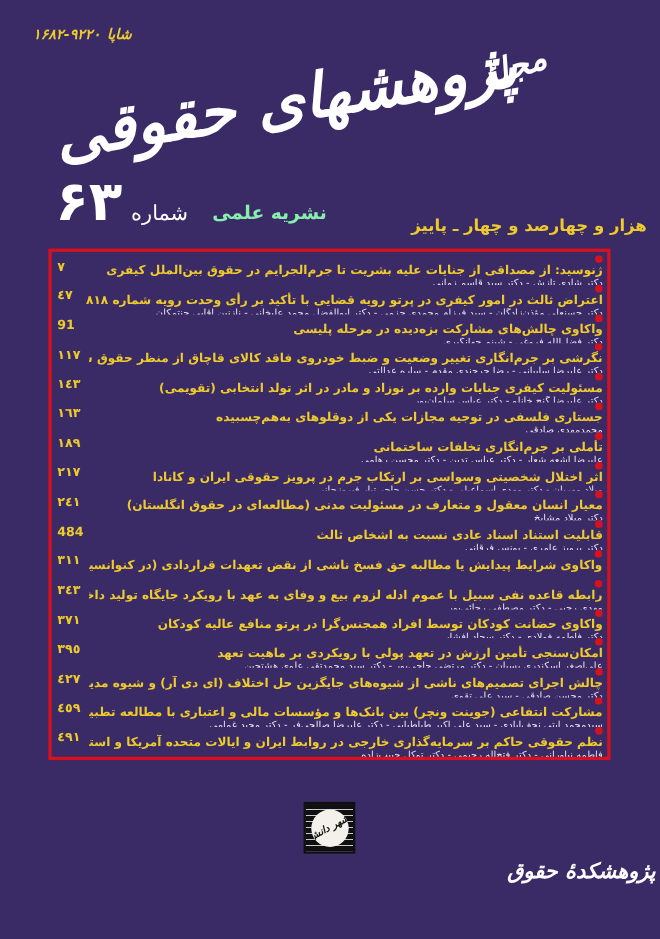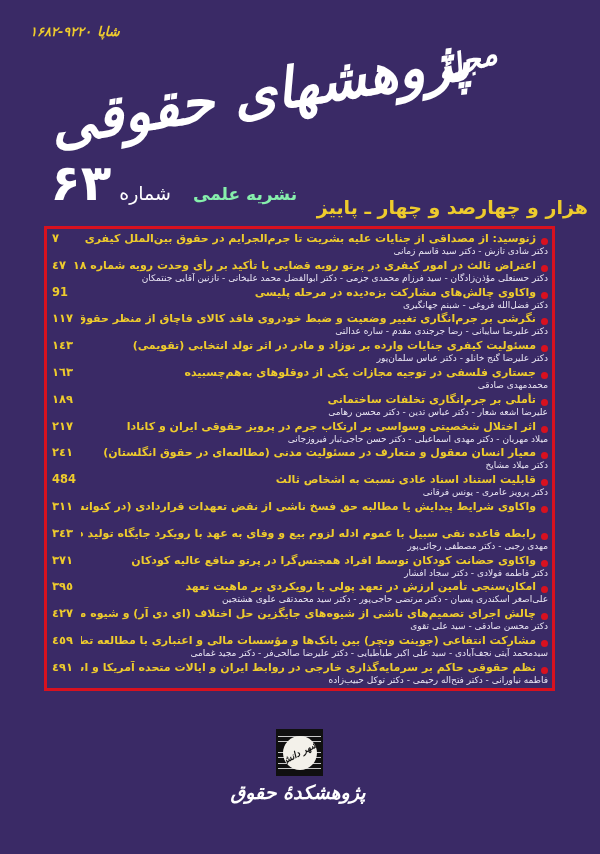--- a/index.html
+++ b/index.html
@@ -42,36 +42,36 @@
   }
   .issue {
     position: absolute; left: 26px; top: 158px; width: 145px;
     display: flex; direction: rtl; align-items: baseline; gap: 8px;
     color: #ffffff;
   }
   .issue-label { font-size: 19px; font-weight: normal; }
   .issue-num { font-size: 50px; font-weight: bold; line-height: 1; }
   .period {
     position: absolute; right: 12px; top: 196px;
-    color: #eecb2d; font-size: 19px; font-weight: bold; direction: rtl;
+    color: #eecb2d; font-size: 15px; font-weight: bold; direction: rtl;
   }
   
   .toc-box {
     position: absolute; left: 44px; top: 226px;
     width: 511px; height: 465px;
     border: 3px solid #d8111f;
     padding: 3px 4px 0 5px;
   }
   .toc-list { height: 100%; display: flex; flex-direction: column; direction: rtl; }
   .toc-item { height: 26.8px; overflow: hidden; }
   .toc-line {
     display: flex; justify-content: space-between; align-items: center;
     gap: 8px; direction: rtl; line-height: 13px;
   }
-  .toc-right { display: flex; align-items: flex-end; overflow: hidden; white-space: nowrap; min-width: 0; }
+  .toc-right { display: flex; align-items: flex-start; overflow: hidden; white-space: nowrap; min-width: 0; flex-direction: column; }
   .bullet {
     flex: none; width: 7px; height: 7px; border-radius: 50%;
     background: #d8111f; margin-left: 5px;
   }
   .toc-title {
     color: #eecb2d; font-size: 11px; font-weight: bold;
     white-space: nowrap; overflow: hidden;
   }
   .toc-page { flex: none; color: #eecb2d; font-size: 11.5px; font-weight: bold; }
   .toc-authors {
@@ -93,21 +93,21 @@
     background: #f3f1ea;
     display: flex; align-items: center; justify-content: center;
     overflow: hidden;
   }
   .logo-text {
     font-size: 9px; font-weight: bold; font-style: italic;
     color: #141414; transform: rotate(-28deg); white-space: nowrap;
   }
   .institute {
     position: absolute; left: 0; top: 781px; width: 596px;
-    text-align: center; direction: rtl;
+    text-align: right; direction: rtl;
     color: #ffffff; font-size: 19px; font-weight: bold; font-style: italic;
   }
 </style>
 </head>
 <body>
 
 <div class="cover">
 
   <div class="issn">
     <span>شاپا</span>

